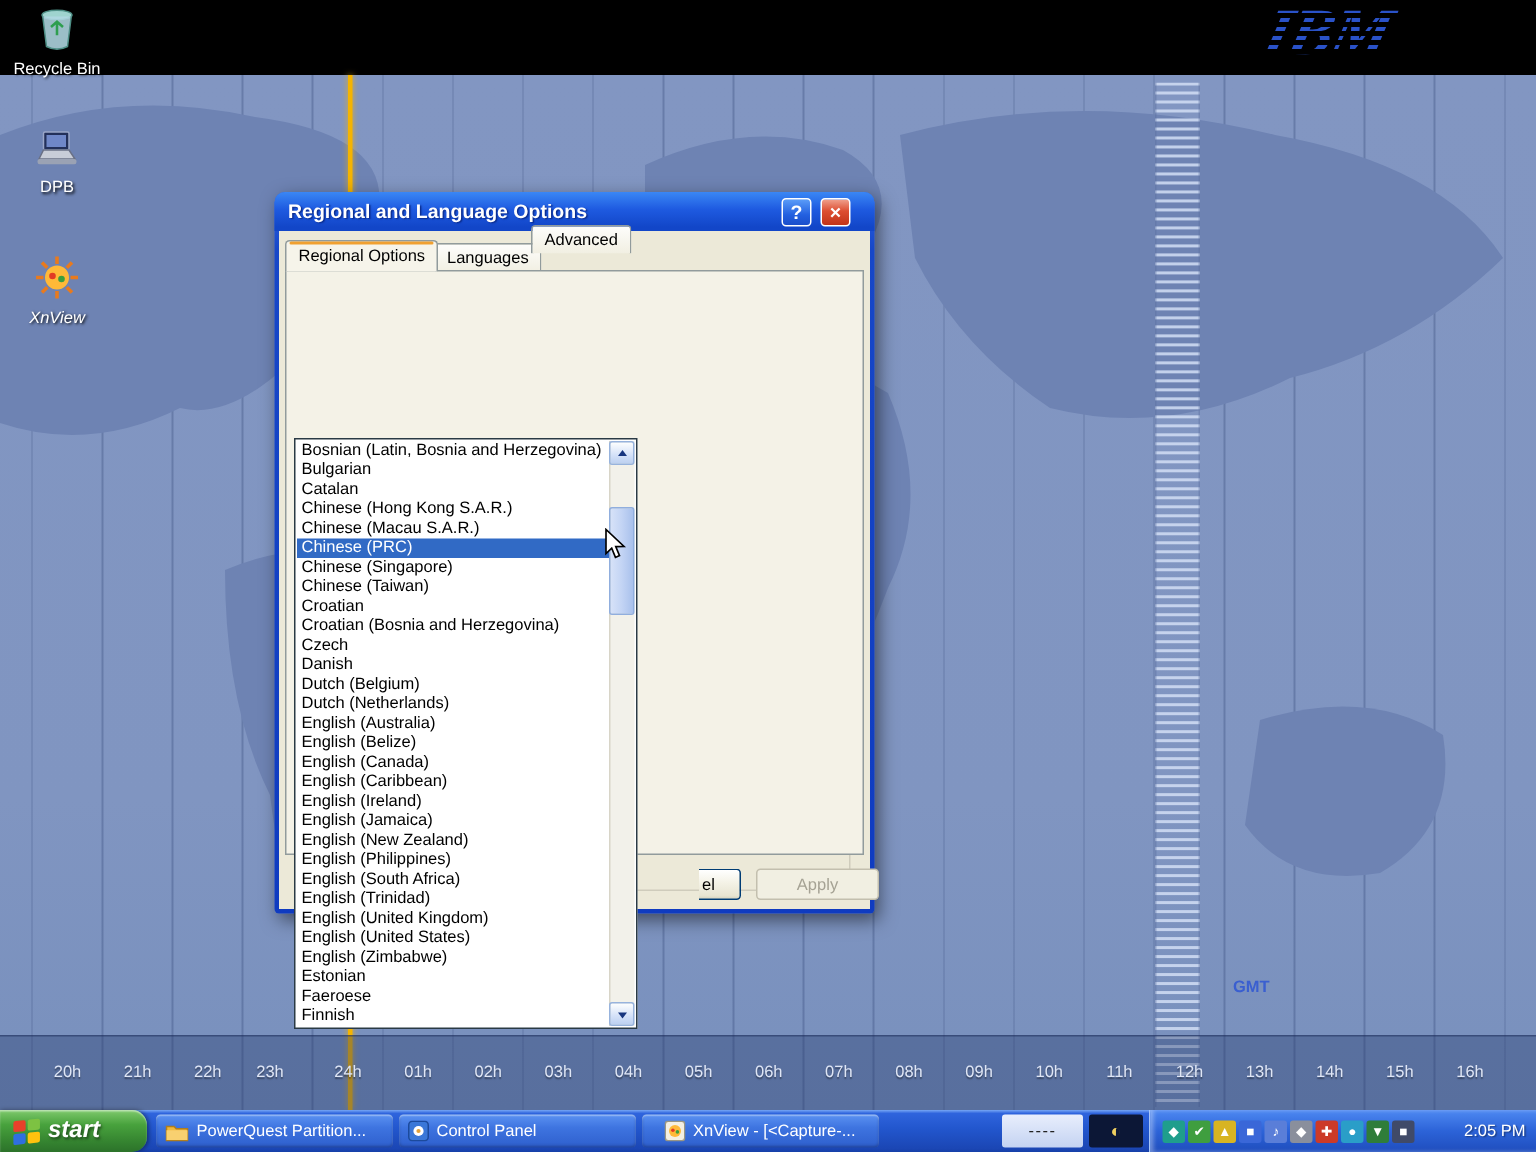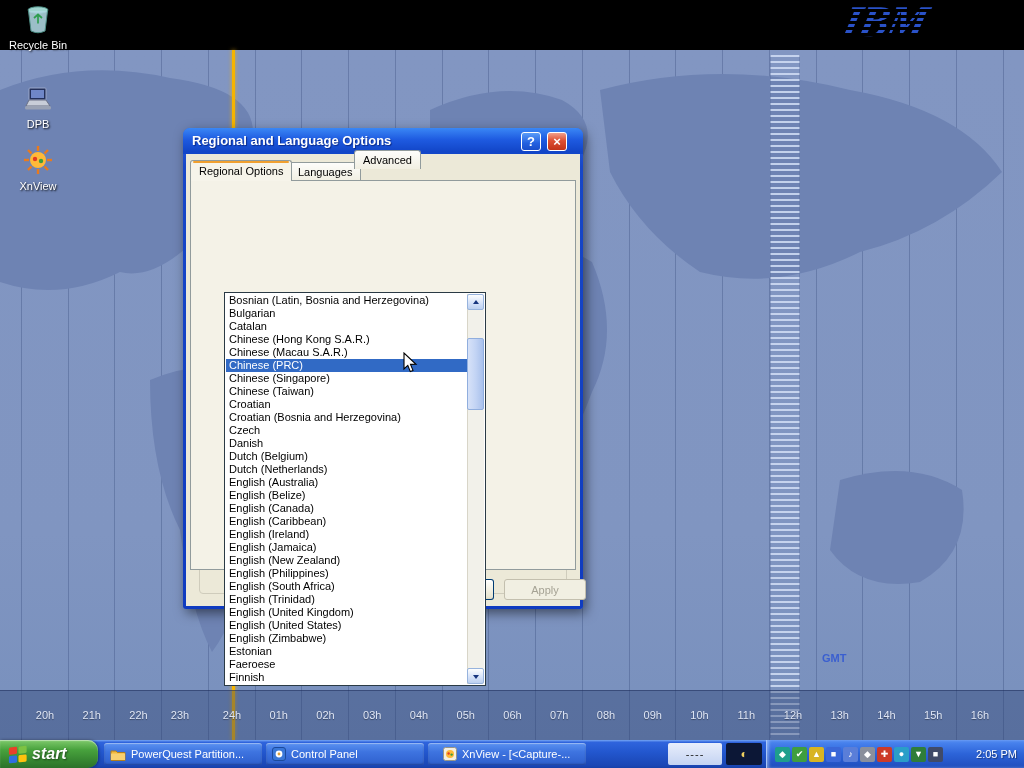--- a/index.html
+++ b/index.html
@@ -32,21 +32,21 @@
         color:#2a52c8;transform:skewX(-14deg);}
   #ibm-logo .bars{position:absolute;inset:0;
         background:repeating-linear-gradient(180deg, transparent 0 3px, #000 3px 6px);}
 
   
   .desk-icon{position:absolute;width:76px;text-align:center;cursor:default;}
   .desk-icon .lbl{display:block;margin-top:1px;font-size:11px;color:#fff;
                   text-shadow:1px 1px 2px #000;}
   #icon-recycle{left:0px;top:4px;}
   #icon-dpb{left:0px;top:86px;}
-  #icon-xnview{left:0px;top:145px;}
+  #icon-xnview{left:0px;top:170px;font-style:italic;}
 
   
   #dialog{position:absolute;left:183px;top:128px;width:400px;height:481px;z-index:10;
           border-radius:7px 7px 3px 3px;
           background:linear-gradient(180deg,#2b63e8 0%,#1747c8 8%,#0f3bc0 100%);
           box-shadow:3px 4px 12px rgba(0,0,0,.5);}
   #dlg-titlebar{position:absolute;left:0;top:0;width:100%;height:26px;
           border-radius:7px 7px 0 0;
           background:linear-gradient(180deg,#3a87f5 0%,#1e5ae0 45%,#1246c8 90%);}
   #dlg-title{position:absolute;left:9px;top:5px;font-size:13px;font-weight:bold;color:#fff;
@@ -83,21 +83,21 @@
   .tri-down{width:0;height:0;border:3.5px solid transparent;border-top:4.5px solid #17357e;margin-top:4px;}
   .tri-up{width:0;height:0;border:3.5px solid transparent;border-bottom:4.5px solid #17357e;margin-bottom:4px;}
 
   .xp-btn{position:absolute;border:1px solid #003c74;border-radius:3px;box-sizing:border-box;
        background:linear-gradient(180deg,#ffffff 0%,#f4f2e6 45%,#e8e5d2 90%,#d9d5c0 100%);
        font-size:11px;color:#000;display:flex;align-items:center;justify-content:center;}
   .xp-btn.disabled{border-color:#c3bfae;color:#a5a294;background:#f1efe2;}
   .xp-btn.fragment{border-left:none;border-radius:0 3px 3px 0;justify-content:flex-start;padding-left:2px;}
 
   
-  #dd-list{position:absolute;left:224px;top:292px;width:262px;height:394px;z-index:20;
+  #dd-list{position:absolute;left:196px;top:292px;width:229px;height:394px;z-index:20;
        background:#fff;border:1px solid #2a3a45;box-sizing:border-box;}
   #dd-items{position:absolute;left:1px;top:1px;right:18px;bottom:1px;overflow:hidden;}
   .dd-item{height:13px;line-height:13px;font-size:11px;padding-left:3px;
        white-space:nowrap;overflow:hidden;color:#000;}
   .dd-item.selected{background:#316ac5;color:#fff;}
   #dd-scroll{position:absolute;top:1px;right:1px;bottom:1px;width:17px;
        background:#f2f1ea;box-shadow:inset 1px 0 0 #d8d5c8;}
   .sb-btn{position:absolute;left:0;width:17px;height:16px;border-radius:2px;box-sizing:border-box;
        background:linear-gradient(180deg,#fdfefe 0%,#d4e1f8 60%,#bcd0f0 100%);
        border:1px solid #97b3dd;display:flex;align-items:center;justify-content:center;}

